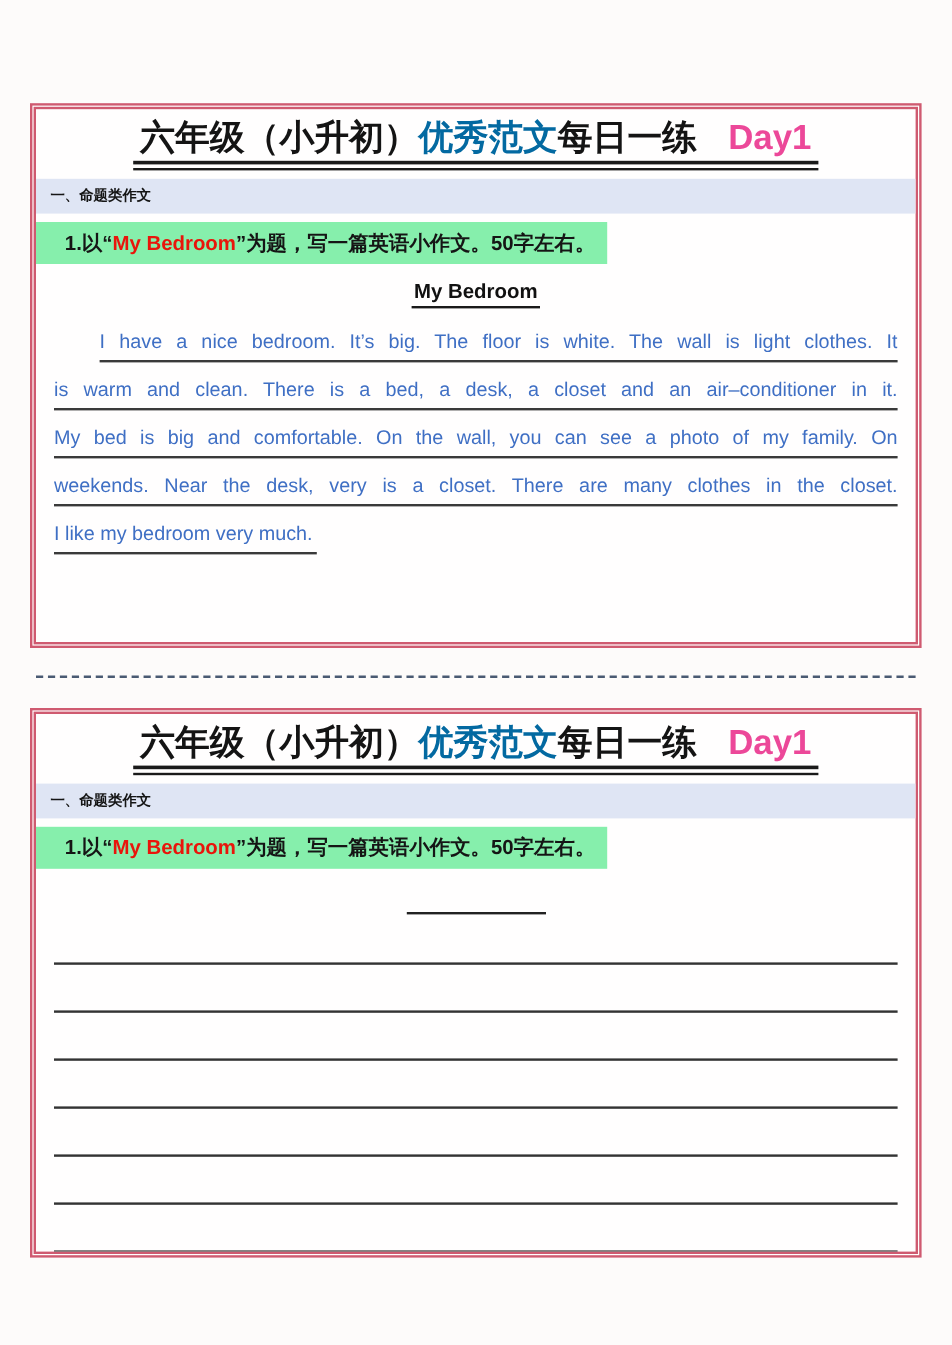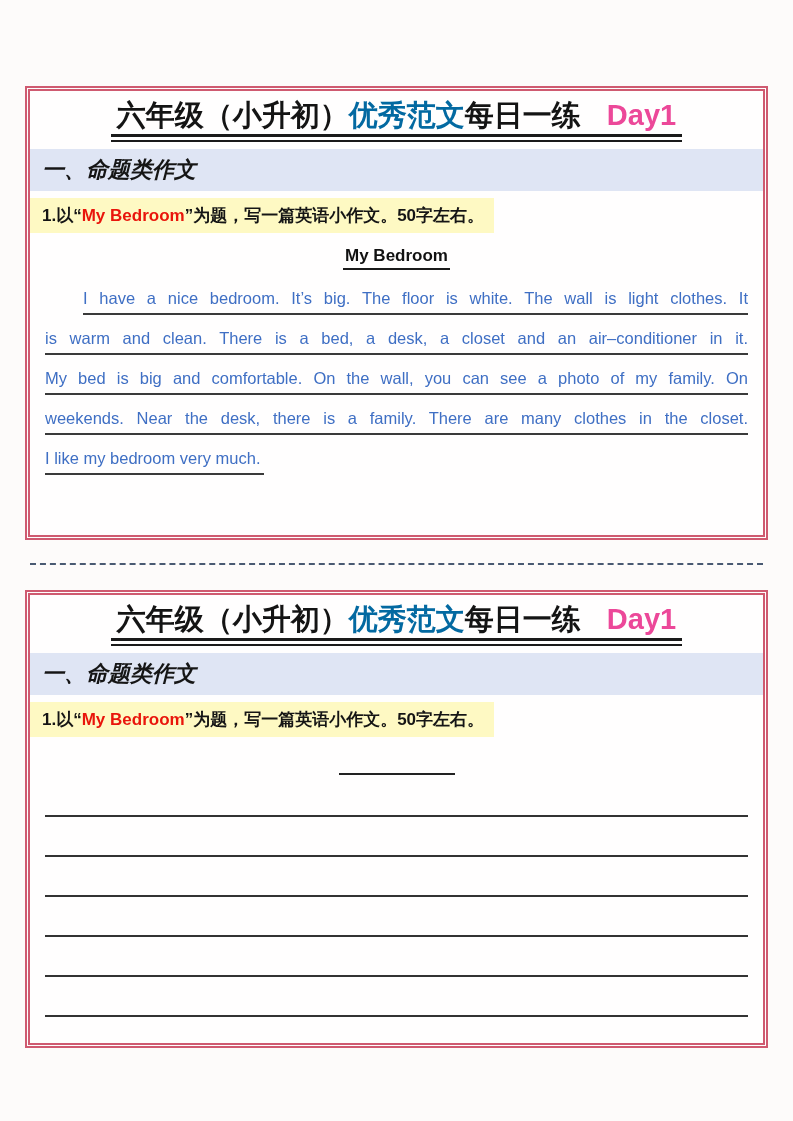--- a/index.html
+++ b/index.html
@@ -37,35 +37,34 @@
     display: inline-block;
     border-bottom: 3px solid #1a1a1a;
     padding: 0 6px 2px 6px;
   }
   .title-red { color: #0369a1; }
   .title-day { color: #ec4899; margin-left: 26px; }
 
   .section-bar {
     margin-top: 7px;
     background: #dfe5f4;
-    font-size: 22px;
+    font-size: 12px;
     font-weight: bold;
     color: #151515;
     padding: 6px 10px 6px 12px;
-    font-style: italic;
   }
 
   .prompt-line { margin-top: 7px; }
   .prompt-highlight {
     display: inline-block;
-    background: #fef9c3;
+    background: #86efac;
     font-size: 17px;
     font-weight: bold;
     color: #151515;
-    padding: 6px 10px 6px 12px;
+    padding: 6px 10px 6px 24px;
     text-align: right;
   }
   .prompt-topic { color: #e9150b; }
 
   .essay-title-row { text-align: center; margin-top: 13px; }
   .essay-title {
     display: inline-block;
     font-size: 17px;
     font-weight: bold;
     color: #111;
@@ -136,21 +135,21 @@
   </div>
 
   <div class="essay-title-row">
     <span class="essay-title">My Bedroom</span>
   </div>
 
   <div class="essay">
     <div class="essay-line indent">I have a nice bedroom. It’s big. The floor is white. The wall is light clothes. It</div>
     <div class="essay-line">is warm and clean. There is a bed, a desk, a closet and an air–conditioner in it.</div>
     <div class="essay-line">My bed is big and comfortable. On the wall, you can see a photo of my family. On</div>
-    <div class="essay-line">weekends. Near the desk, there is a family. There are many clothes in the closet.</div>
+    <div class="essay-line">weekends. Near the desk, very is a closet. There are many clothes in the closet.</div>
     <div class="essay-line short">I like my bedroom very much.</div>
   </div>
 </div>
 
 <div class="dashed-divider"></div>
 
 <div class="panel panel-practice">
   <div class="doc-title">
     <span class="title-underline-outer">
       <span class="title-underline-inner">

